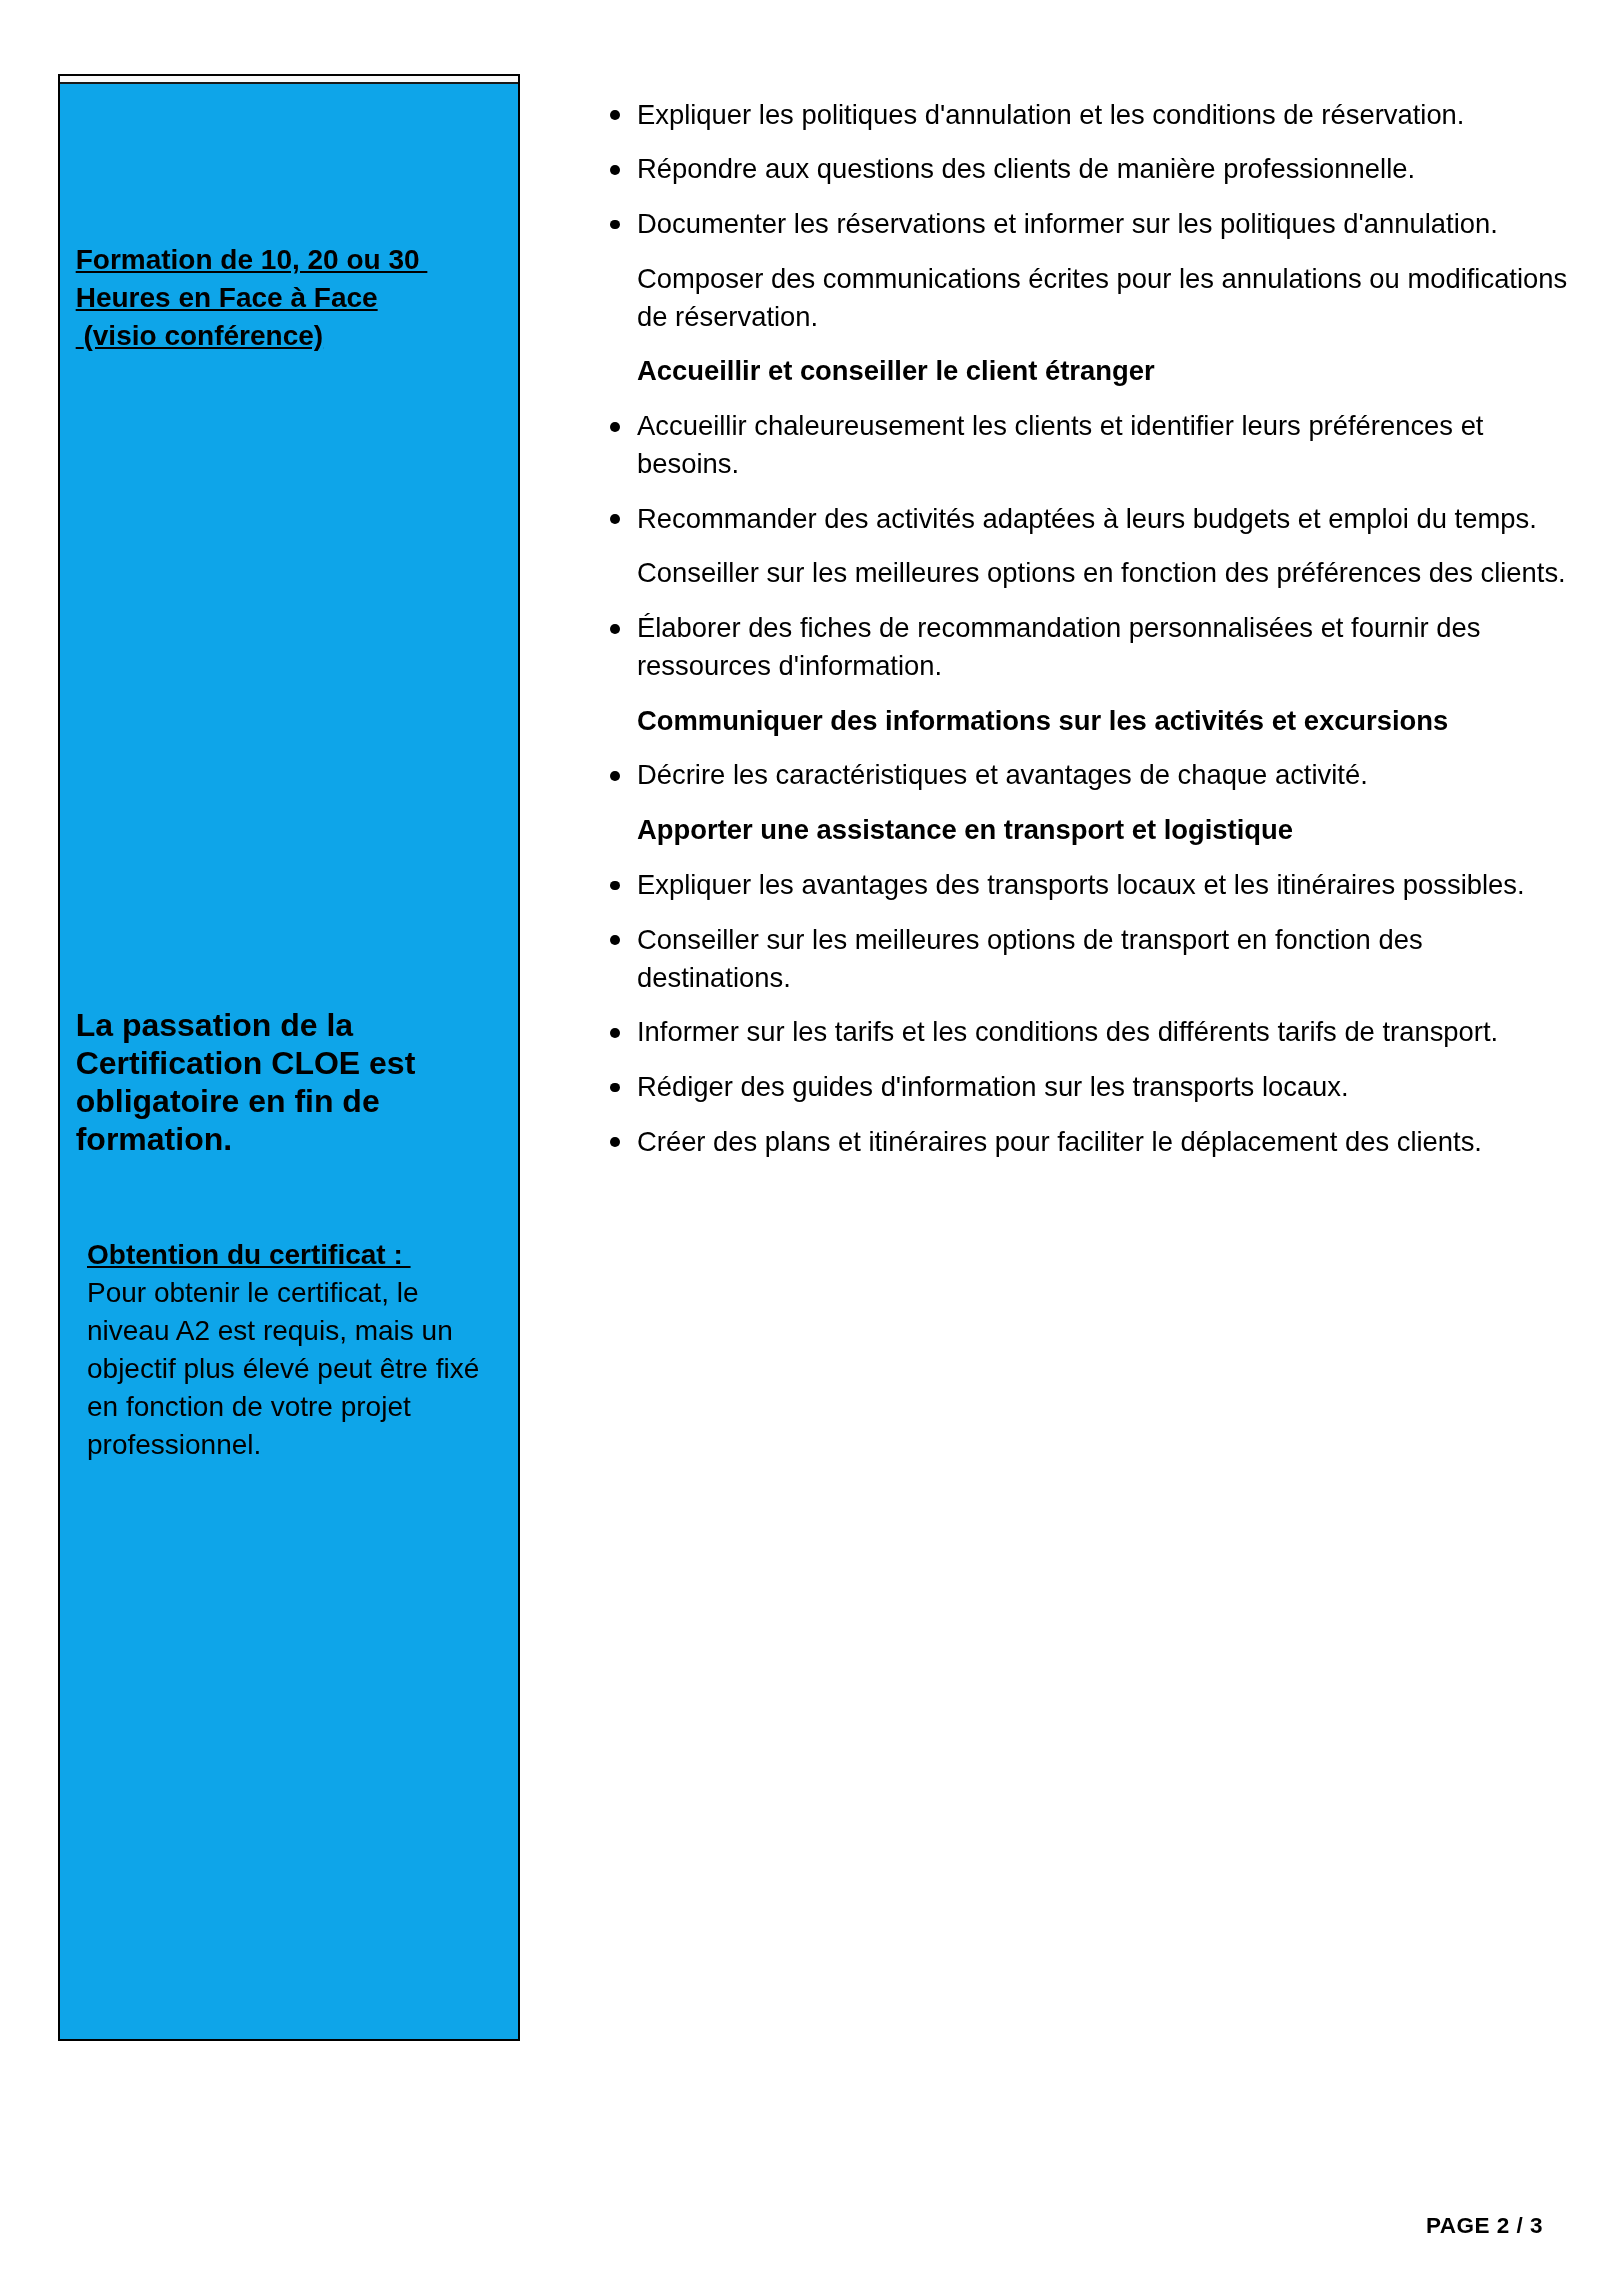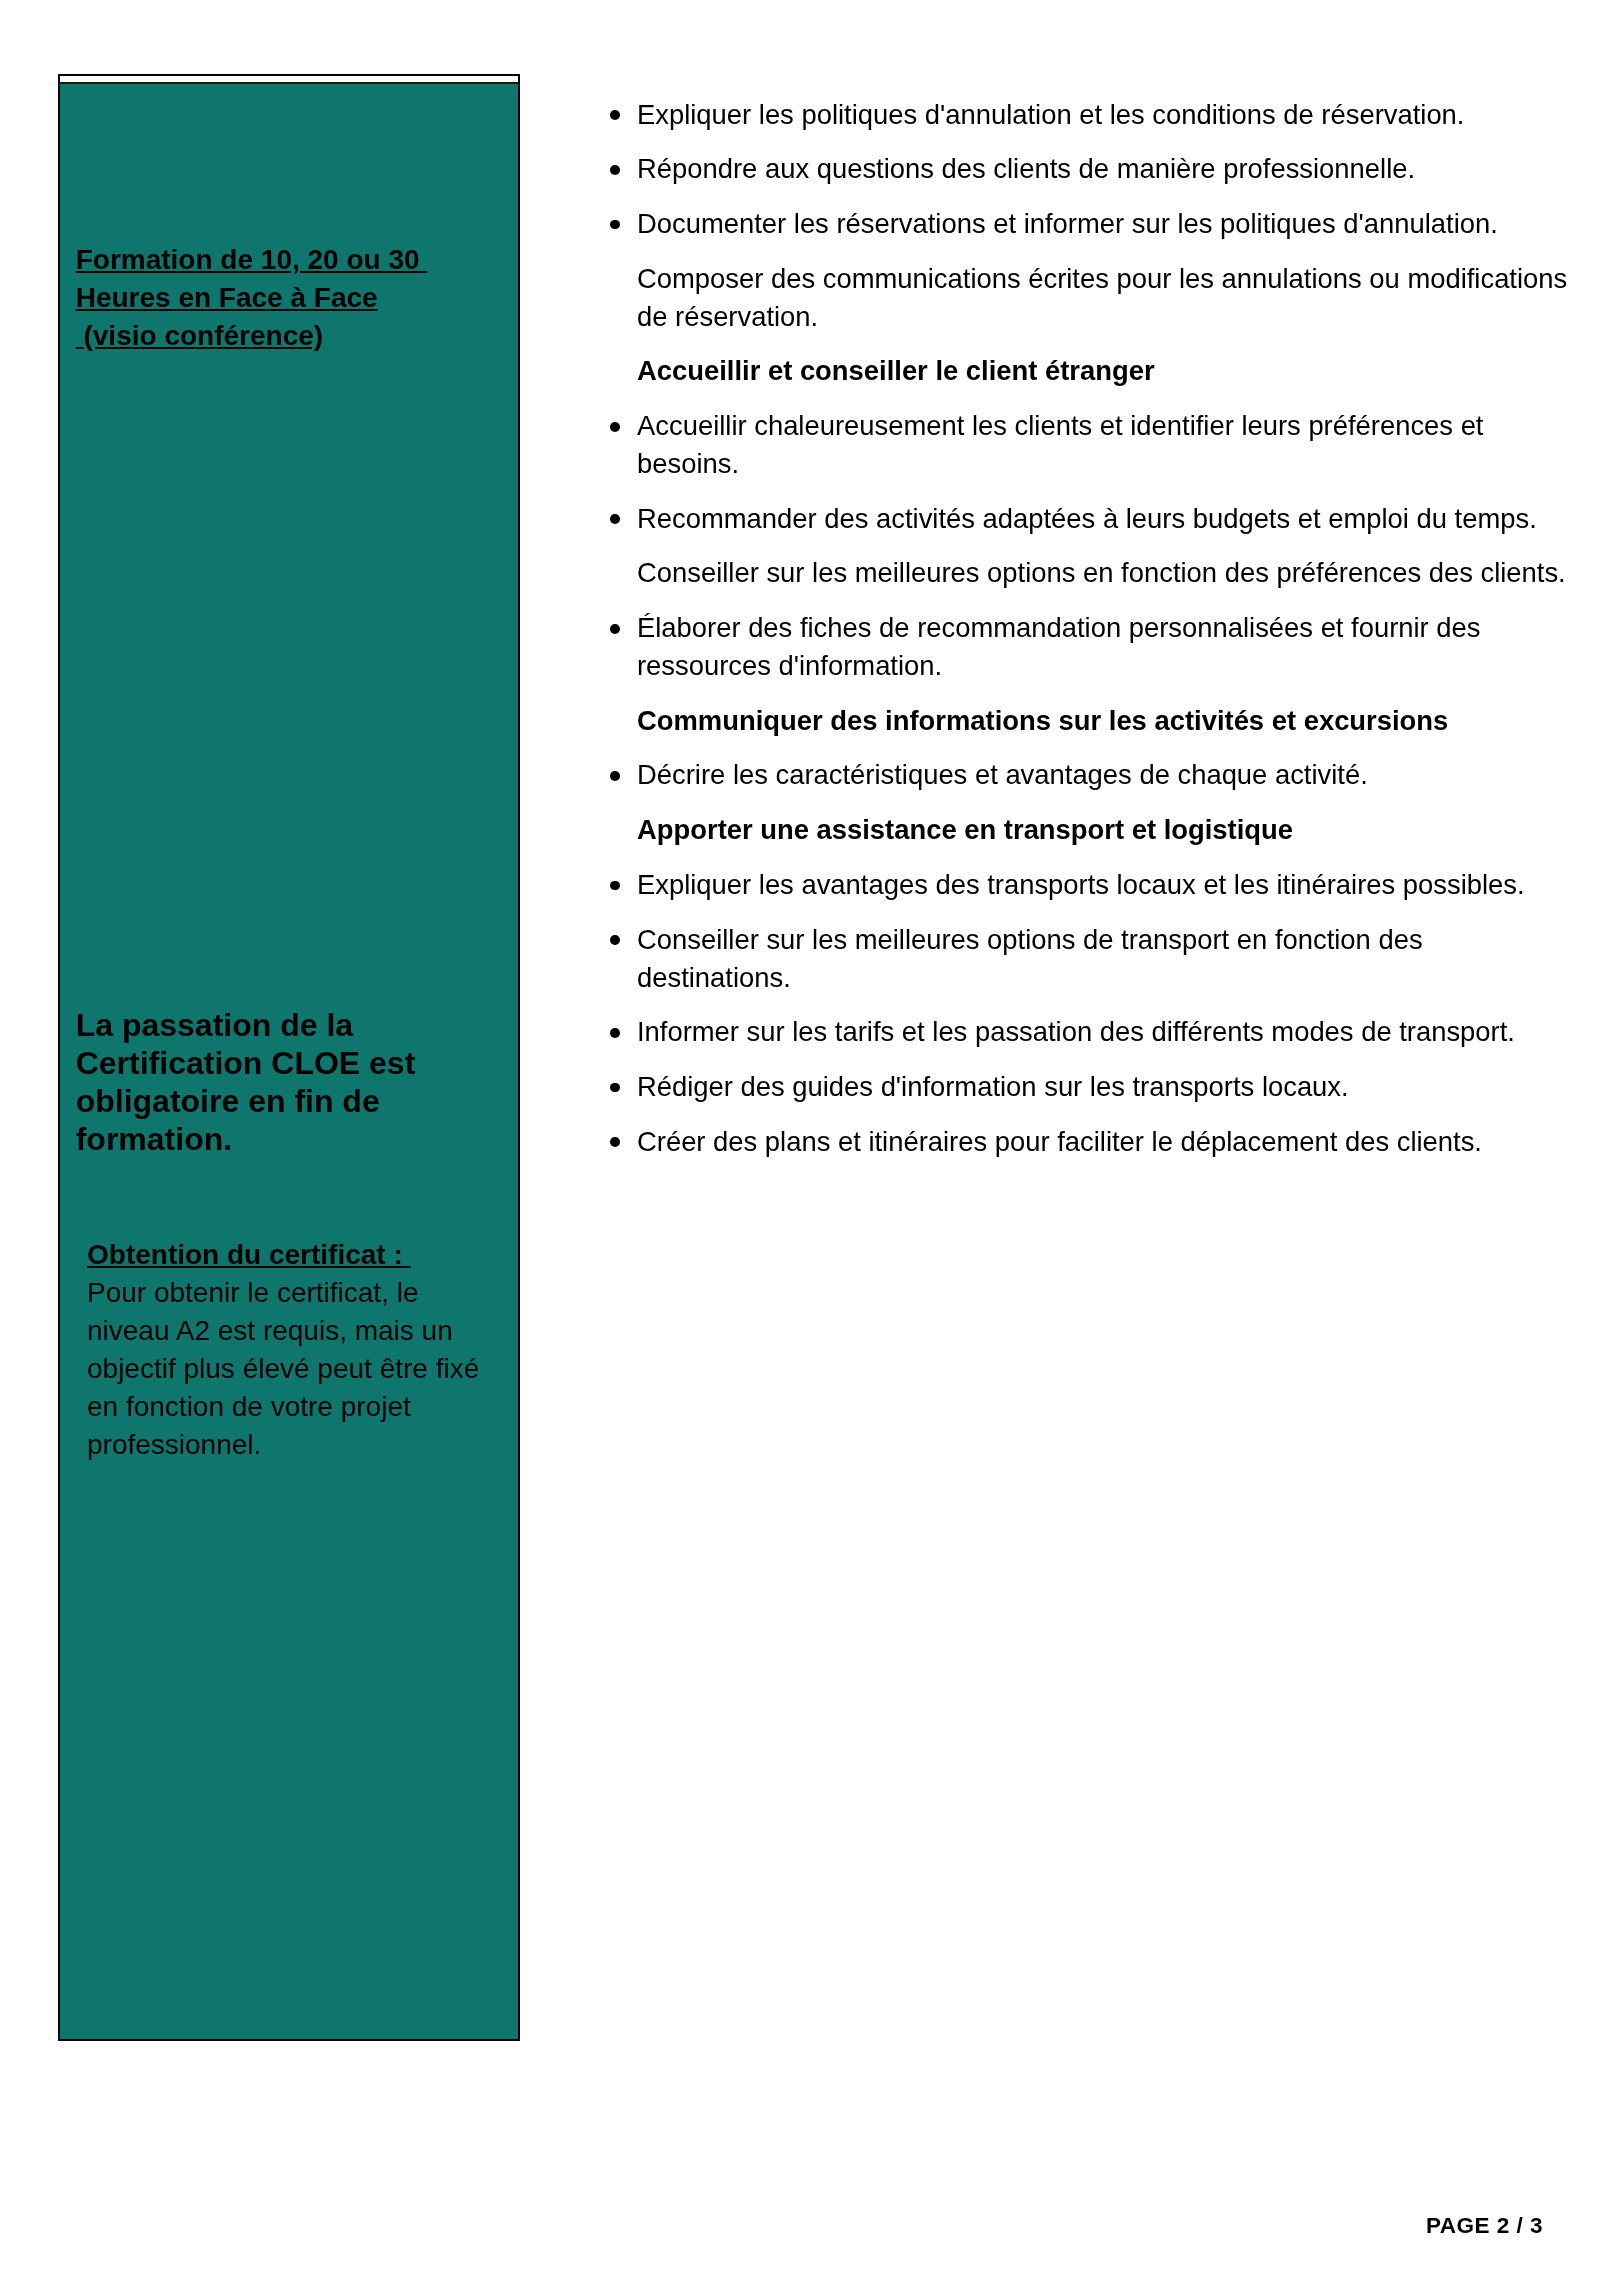--- a/index.html
+++ b/index.html
@@ -108,21 +108,21 @@
     font-size: 22.5px;
     font-weight: bold;
     letter-spacing: 0.5px;
   }
 </style>
 </head>
 <body>
 
 <div class="page">
 
-  <aside class="side-box" style="background: #0f766e;">
+  <aside class="side-box" style="background: #0ea5e9;">
     <div class="side-title" id="side-title">
         <div class="line">Formation de 10, 20 ou 30 </div>
         <div class="line">Heures en Face à Face</div>
         <div class="line"> (visio conférence)</div>
       </div>
     <div class="side-note">La passation de la Certification CLOE est obligatoire en fin de formation.</div>
     <div class="side-cert">
       <span class="cert-heading">Obtention du certificat : </span>
       <span class="cert-body">Pour obtenir le certificat, le niveau A2 est requis, mais un objectif plus élevé peut être fixé en fonction de votre projet professionnel.</span>
     </div>
@@ -136,21 +136,21 @@
       <div class="block heading"><span>Accueillir et conseiller le client étranger</span></div>
       <div class="block bullet"><span class="dot"></span><span>Accueillir chaleureusement les clients et identifier leurs préférences et besoins.</span></div>
       <div class="block bullet"><span class="dot"></span><span>Recommander des activités adaptées à leurs budgets et emploi du temps.</span></div>
       <div class="block para"><span>Conseiller sur les meilleures options en fonction des préférences des clients.</span></div>
       <div class="block bullet"><span class="dot"></span><span>Élaborer des fiches de recommandation personnalisées et fournir des ressources d'information.</span></div>
       <div class="block heading"><span>Communiquer des informations sur les activités et excursions</span></div>
       <div class="block bullet"><span class="dot"></span><span>Décrire les caractéristiques et avantages de chaque activité.</span></div>
       <div class="block heading"><span>Apporter une assistance en transport et logistique</span></div>
       <div class="block bullet"><span class="dot"></span><span>Expliquer les avantages des transports locaux et les itinéraires possibles.</span></div>
       <div class="block bullet"><span class="dot"></span><span>Conseiller sur les meilleures options de transport en fonction des destinations.</span></div>
-      <div class="block bullet"><span class="dot"></span><span>Informer sur les tarifs et les passation des différents modes de transport.</span></div>
+      <div class="block bullet"><span class="dot"></span><span>Informer sur les tarifs et les conditions des différents tarifs de transport.</span></div>
       <div class="block bullet"><span class="dot"></span><span>Rédiger des guides d'information sur les transports locaux.</span></div>
       <div class="block bullet"><span class="dot"></span><span>Créer des plans et itinéraires pour faciliter le déplacement des clients.</span></div>
     </main>
 
   <footer class="footer">PAGE 2 / 3</footer>
 
 </div>
 
 
 </body></html>

